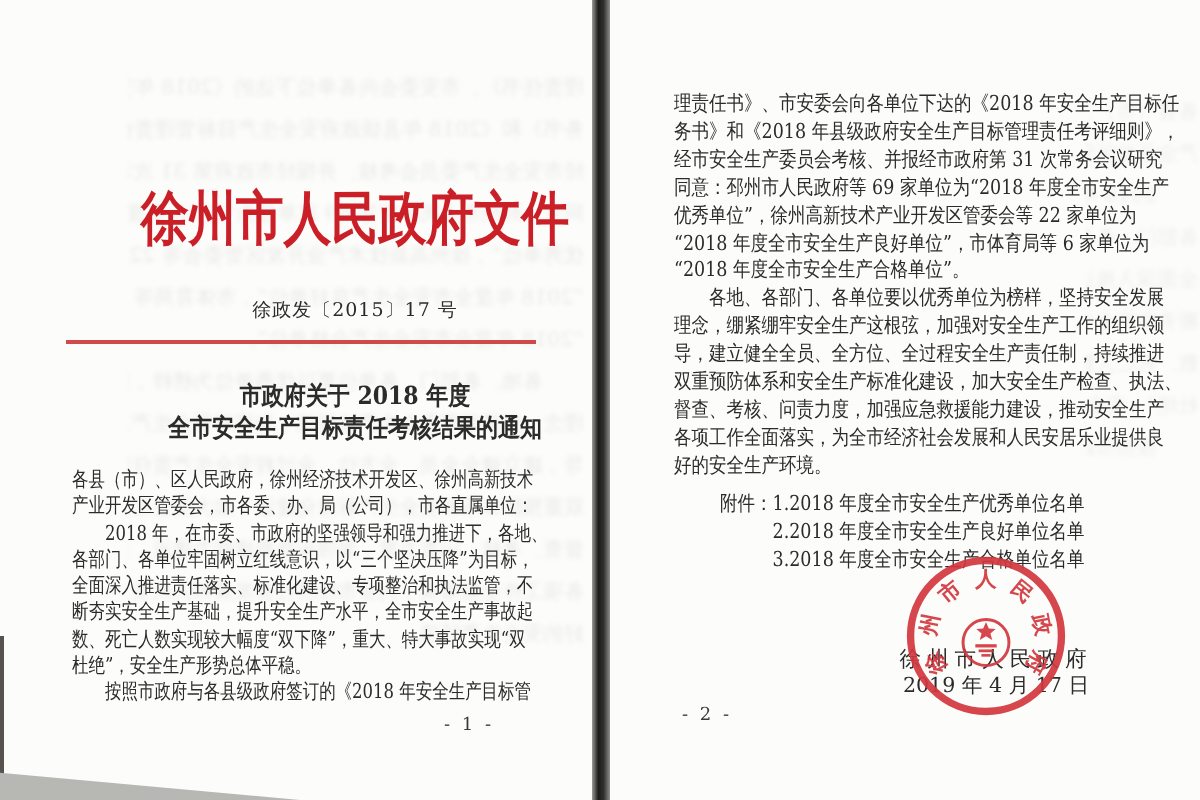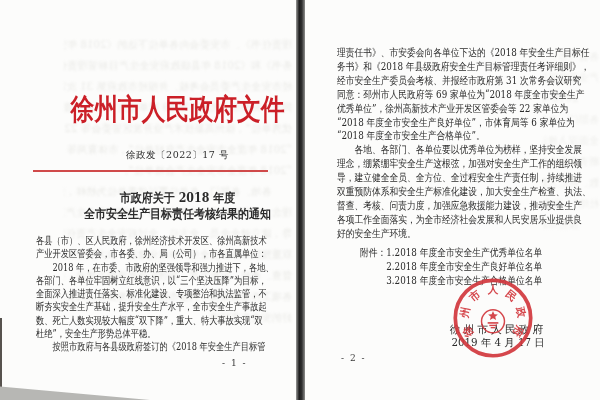--- a/index.html
+++ b/index.html
@@ -115,21 +115,21 @@
         <div>理念，绷紧绷牢安全生产这根弦，加强对安全生产工作的组织领</div>
         <div>导，建立健全全员、全方位、全过程安全生产责任制，持续推进</div>
         <div>双重预防体系和安全生产标准化建设，加大安全生产检查、执法、</div>
         <div>督查、考核、问责力度，加强应急救援能力建设，推动安全生产</div>
         <div>各项工作全面落实，为全市经济社会发展和人民安居乐业提供良</div>
         <div>好的安全生产环境。</div>
       </div>
 
     <div class="masthead">徐州市人民政府文件</div>
 
-    <div class="docnum">徐政发〔2022〕17 号</div>
+    <div class="docnum">徐政发〔2015〕17 号</div>
 
     <div class="redline"></div>
 
     <div class="doc-title">
       <div>市政府关于 2018 年度</div>
       <div>全市安全生产目标责任考核结果的通知</div>
     </div>
 
     <div class="bodytext">
         <div>各县（市）、区人民政府，徐州经济技术开发区、徐州高新技术</div>

